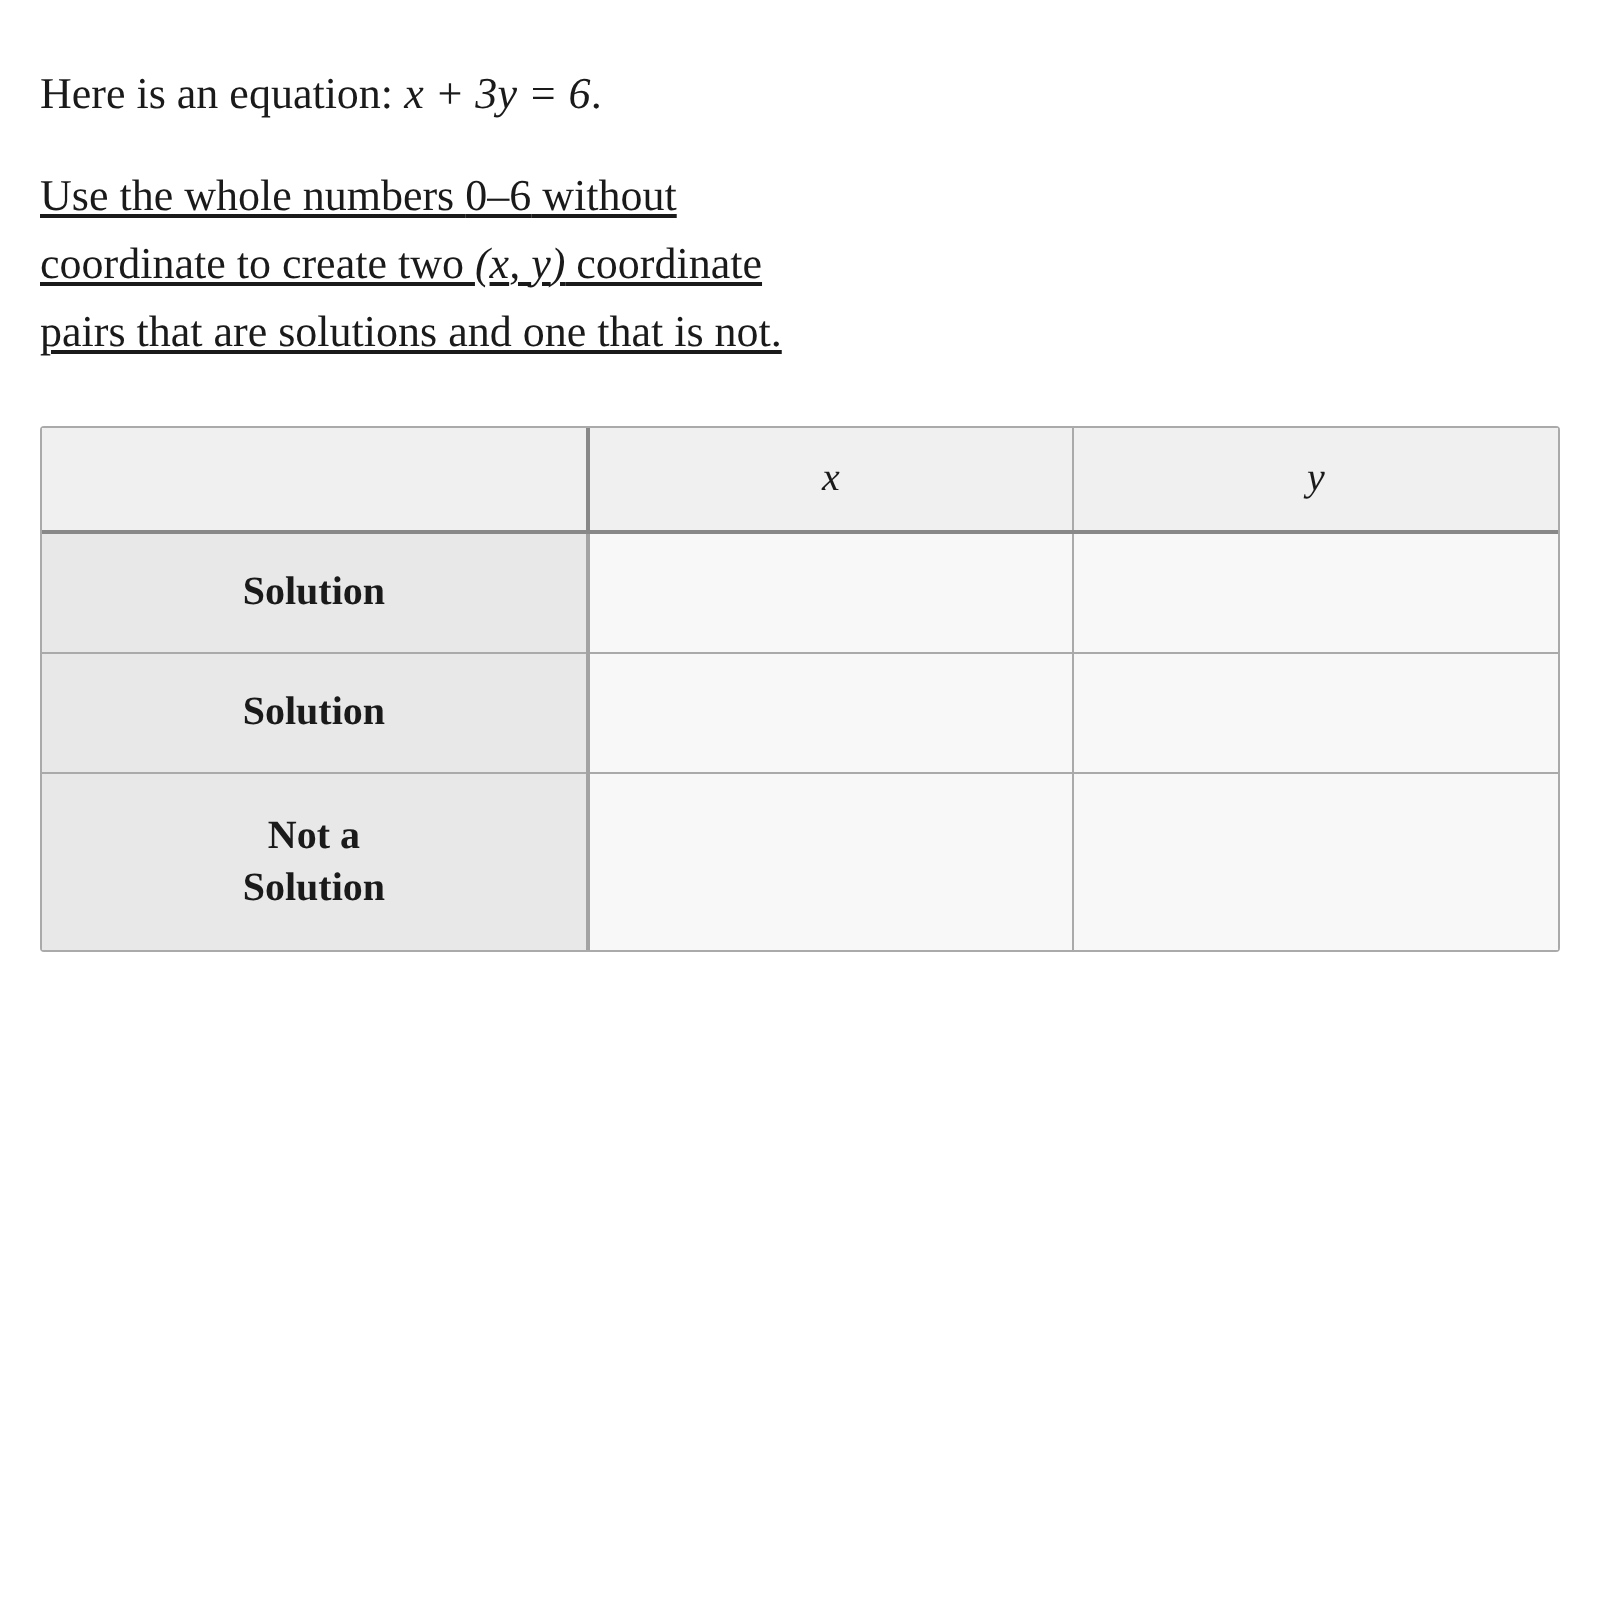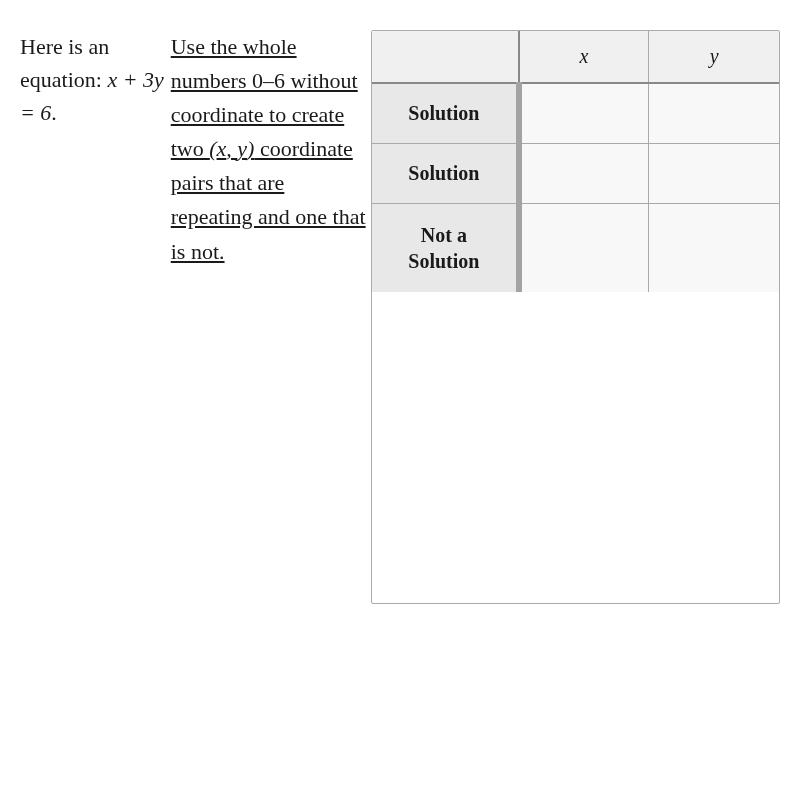--- a/index.html
+++ b/index.html
@@ -15,20 +15,21 @@
       font-family: Georgia, 'Times New Roman', serif;
       overflow: hidden;
     }
 
     .page-container {
       width: 800px;
       height: 624px;
       background: #ffffff;
       padding: 30px 20px 20px 20px;
       display: flex;
+      flex-direction: column;
       gap: 0;
       border-radius: 23px;
     }
 
     .equation-line {
       font-size: 22px;
       color: #1a1a1a;
       margin-bottom: 18px;
       line-height: 1.5;
       font-family: Georgia, serif;
@@ -112,21 +113,21 @@
       border-right: 1.5px solid #aaaaaa;
       font-size: 20px;
       color: #1a1a1a;
       vertical-align: middle;
       background-color: #f0f0f0;
     }
 
     tbody td:first-child {
       font-weight: bold;
       font-style: normal;
-      border-right: 6px solid #a3a3a3;
+      border-right: 2px solid #a3a3a3;
       background-color: #e8e8e8;
     }
 
     tbody td:nth-child(2),
     tbody td:nth-child(3) {
       background-color: #f8f8f8;
     }
 
     tbody td:last-child {
       border-right: none;
@@ -141,21 +142,21 @@
 
 <div class="page-container">
 
   <p class="equation-line">
     <span>Here is an equation: </span><span class="equation-math"><em>x</em> + 3<em>y</em> = 6</span><span>.</span>
   </p>
 
   <p class="instruction-text">
     <span>Use the whole numbers </span><span class="math-inline">0–6</span><span> without</span><br>
     <span>coordinate to create two </span><span class="coord-inline">(<em>x</em>, <em>y</em>)</span><span> coordinate</span><br>
-    <span>pairs that are repeating and one that is not.</span>
+    <span>pairs that are solutions and one that is not.</span>
   </p>
 
   <div class="table-wrapper">
     <table>
       <thead>
         <tr>
           <th></th>
           <th><em>x</em></th>
           <th><em>y</em></th>
         </tr>

